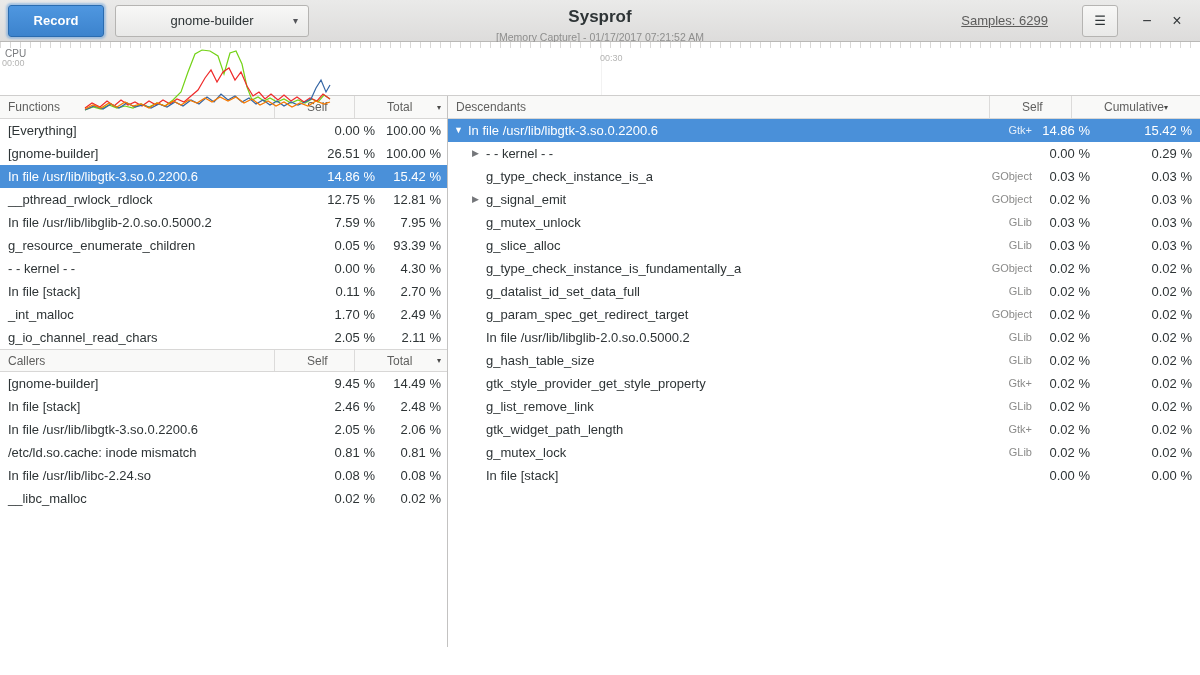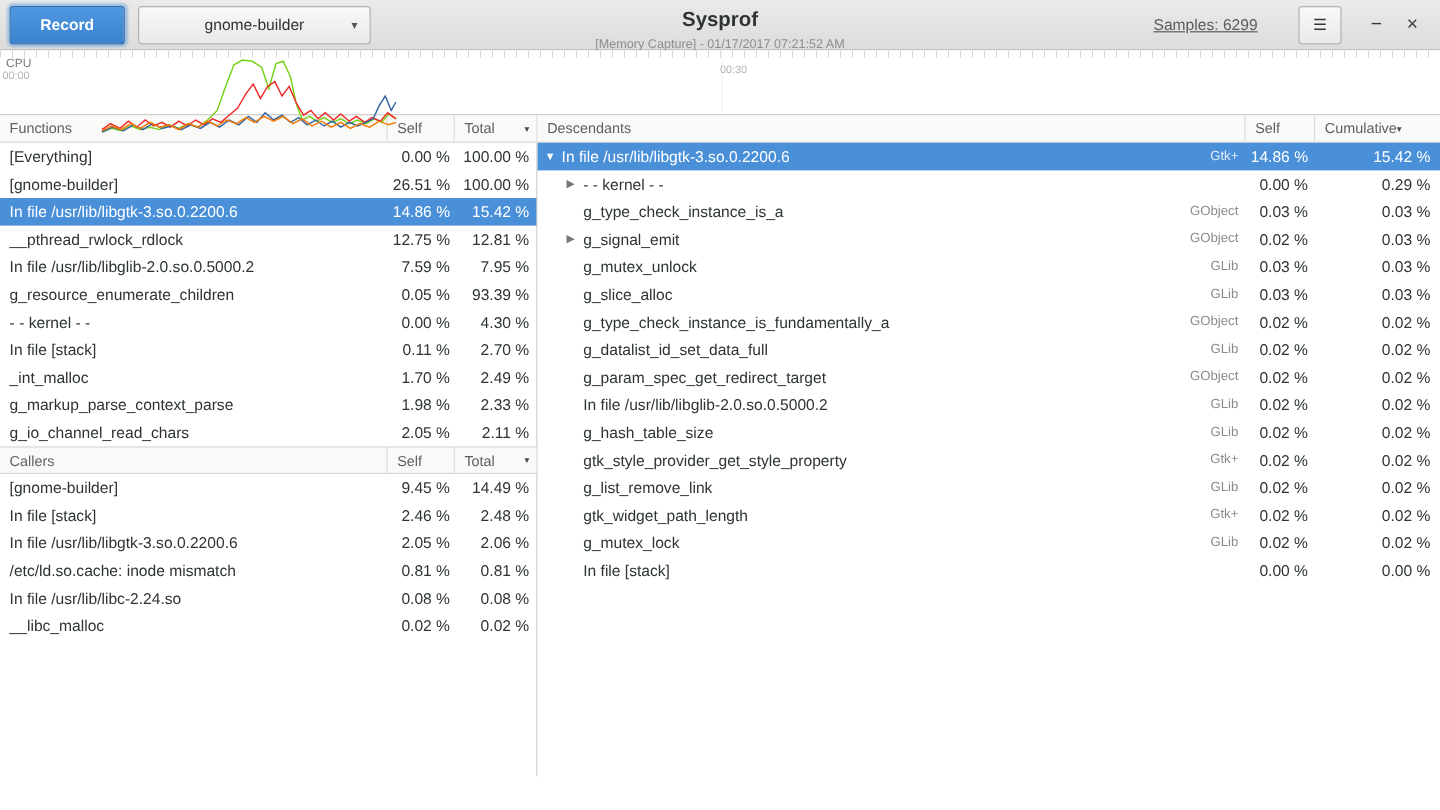--- a/index.html
+++ b/index.html
@@ -38,21 +38,21 @@
   .gridline { position:absolute; left:601px; top:0; bottom:0; width:1px; background:rgba(0,0,0,.05); }
   .cpu-svg { position:absolute; left:0; top:0; width:1200px; height:77px; }
 
   
   .main { display:flex; height:551px; }
   .left-pane { width:448px; border-right:1px solid #c3c2c1; background:#fff; }
   .right-pane { flex:1; background:#fff; }
 
   
   .thead { display:flex; height:23px; background:#f9f9f8; border-bottom:1px solid #d8d7d6;
-           font-size:12px; color:#5f5f5e; }
+           font-size:12px; color:#5f5f5e;gap:24px; }
   .thead.bordered-top { border-top:1px solid #d8d7d6; }
   .th { padding:4px 8px 0 8px; white-space:nowrap; overflow:hidden; }
   .th-name { flex:1; border-right:1px solid #dcdbda; }
   .th-self { width:56px; border-right:1px solid #dcdbda; }
   .th-total { width:68px; display:flex; justify-content:space-between; align-items:center;
               padding:0 6px 0 8px; }
   .thd-name { flex:1; border-right:1px solid #dcdbda; }
   .thd-self { width:58px; border-right:1px solid #dcdbda; }
   .thd-cum  { width:104px; display:flex; justify-content:flex-start; align-items:center;
               padding:0 8px; }
@@ -165,25 +165,20 @@
     <span class="td c-name">In file [stack]</span>
     <span class="td c-self">0.11 %</span>
     <span class="td c-total">2.70 %</span>
   </div>
           <div class="tr">
     <span class="td c-name">_int_malloc</span>
     <span class="td c-self">1.70 %</span>
     <span class="td c-total">2.49 %</span>
   </div>
           <div class="tr">
-    <span class="td c-name">g_markup_parse_context_parse</span>
-    <span class="td c-self">1.98 %</span>
-    <span class="td c-total">2.33 %</span>
-  </div>
-          <div class="tr">
     <span class="td c-name">g_io_channel_read_chars</span>
     <span class="td c-self">2.05 %</span>
     <span class="td c-total">2.11 %</span>
   </div>
         </div>
     </div>
 
     <div>
       <div class="thead bordered-top">
         <div class="th th-name">Callers</div>

